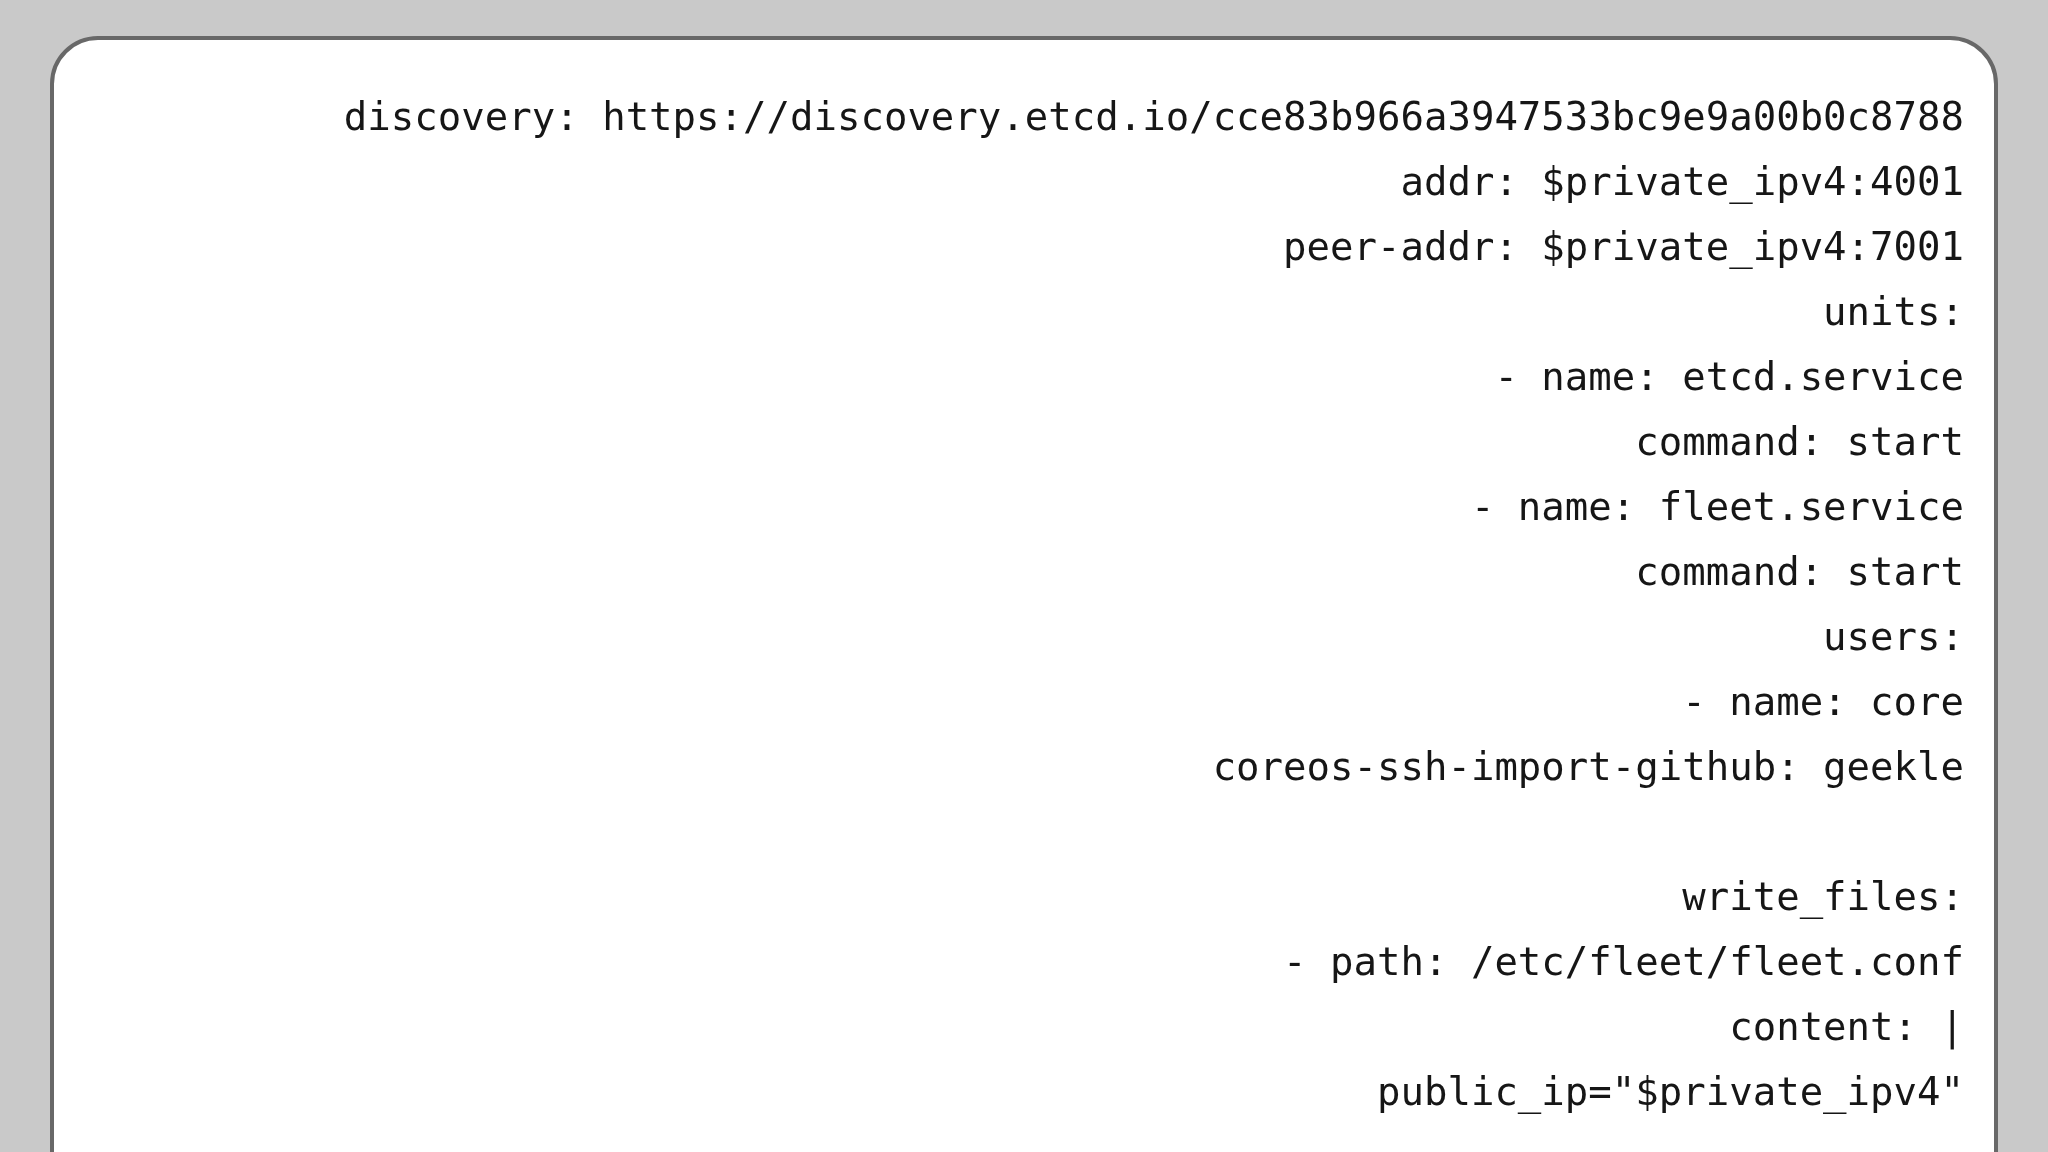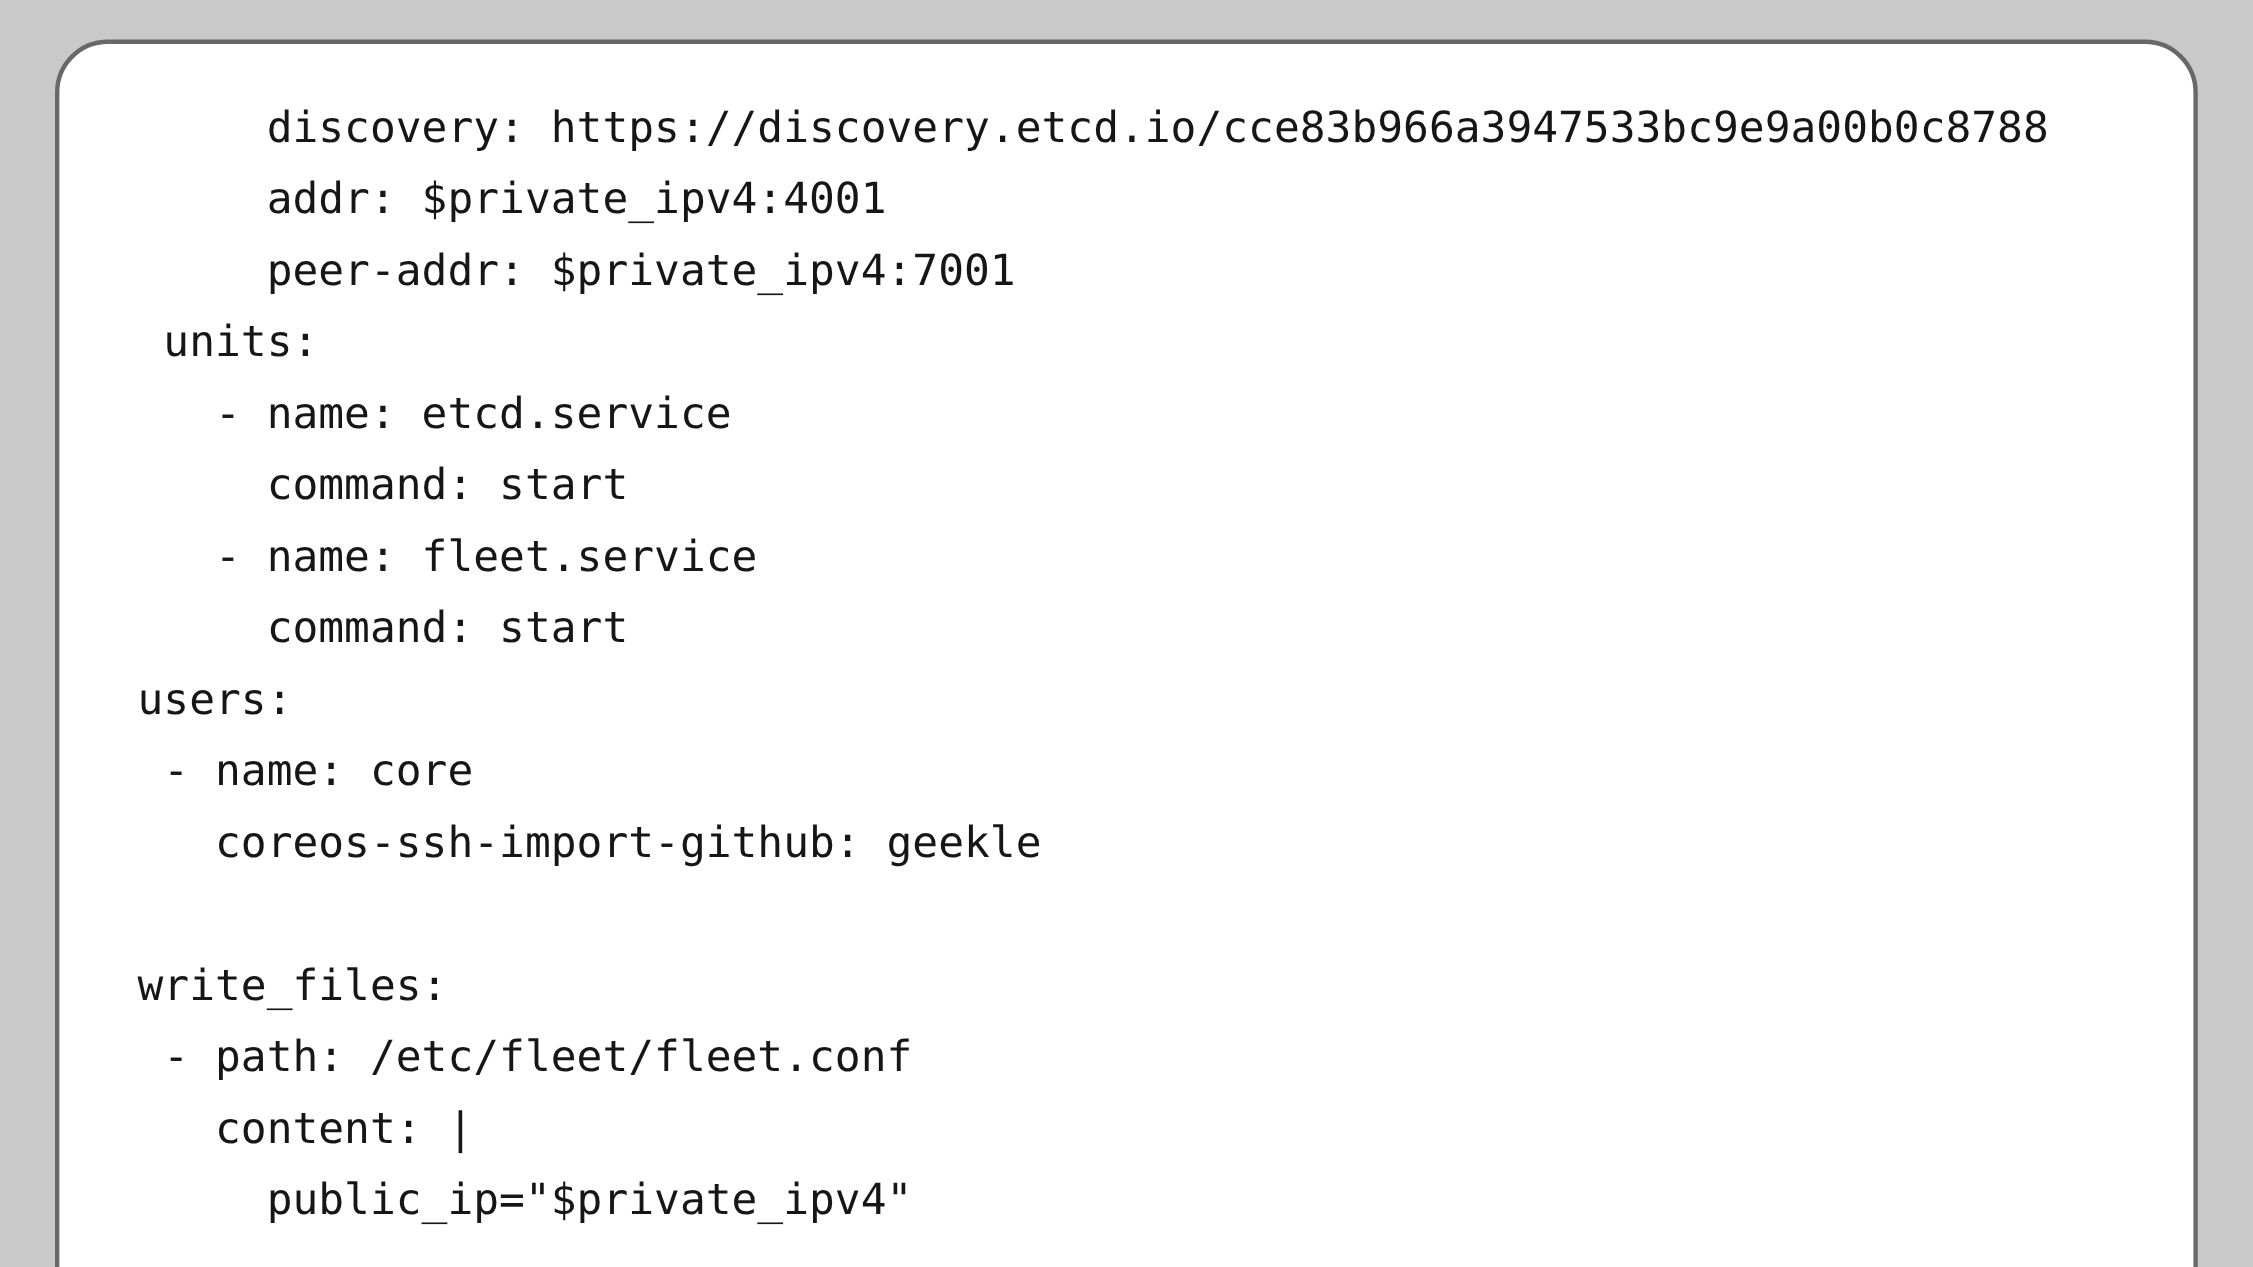--- a/index.html
+++ b/index.html
@@ -8,20 +8,21 @@
     width: 2048px;
     height: 1152px;
     overflow: hidden;
     background: #c9c9c9;
   }
   .stage {
     position: relative;
     width: 2048px;
     height: 1152px;
     background: #c9c9c9;
+    text-align: right;
   }
   .card {
     position: absolute;
     left: 50px;
     top: 36px;
     width: 1940px;   
     height: 1400px;  
     background: #ffffff;
     border: 4px solid #686868;
     border-radius: 48px;

